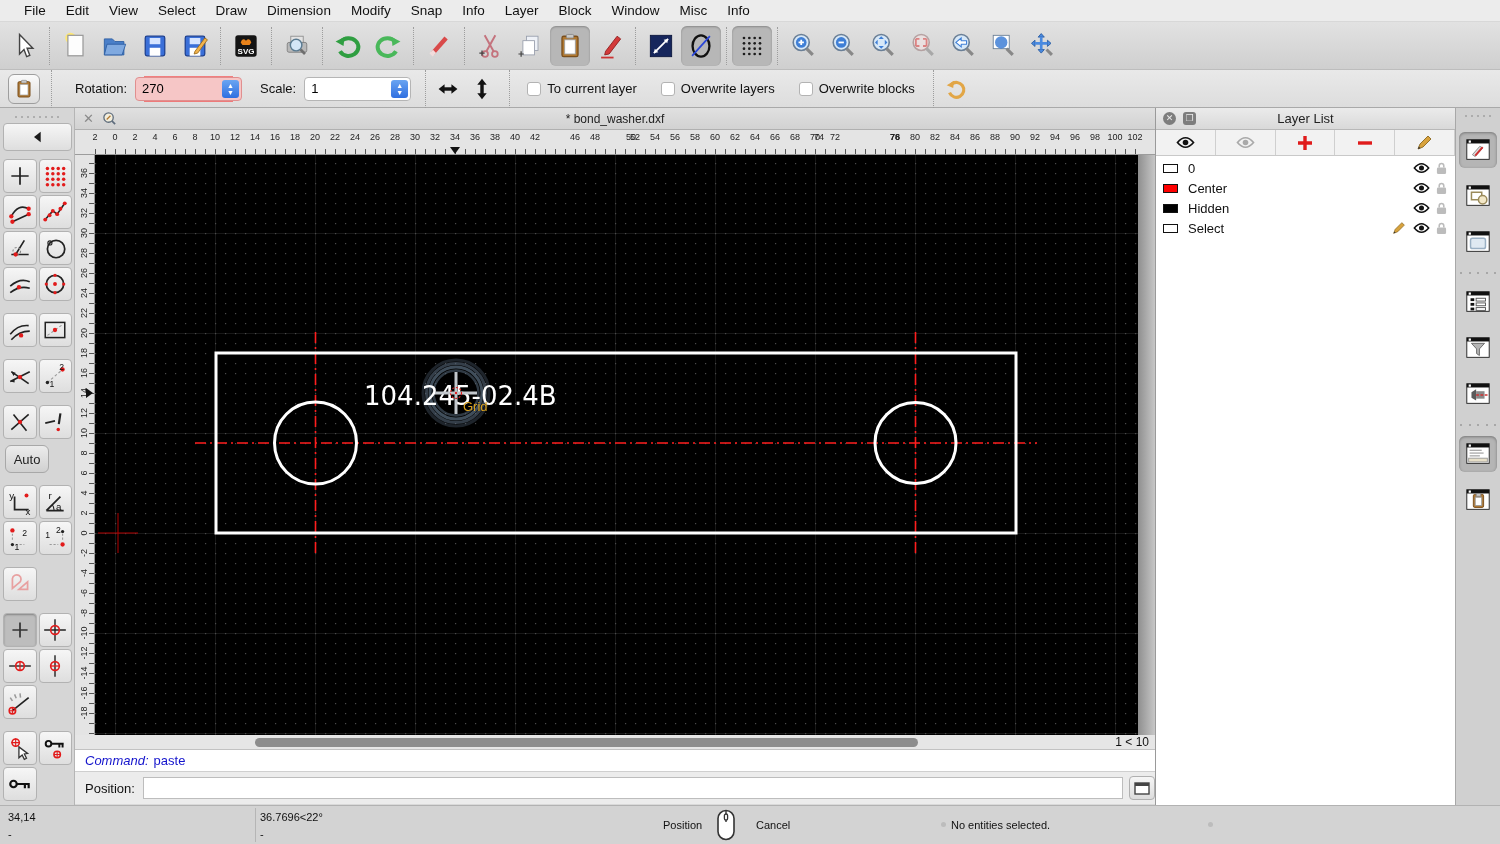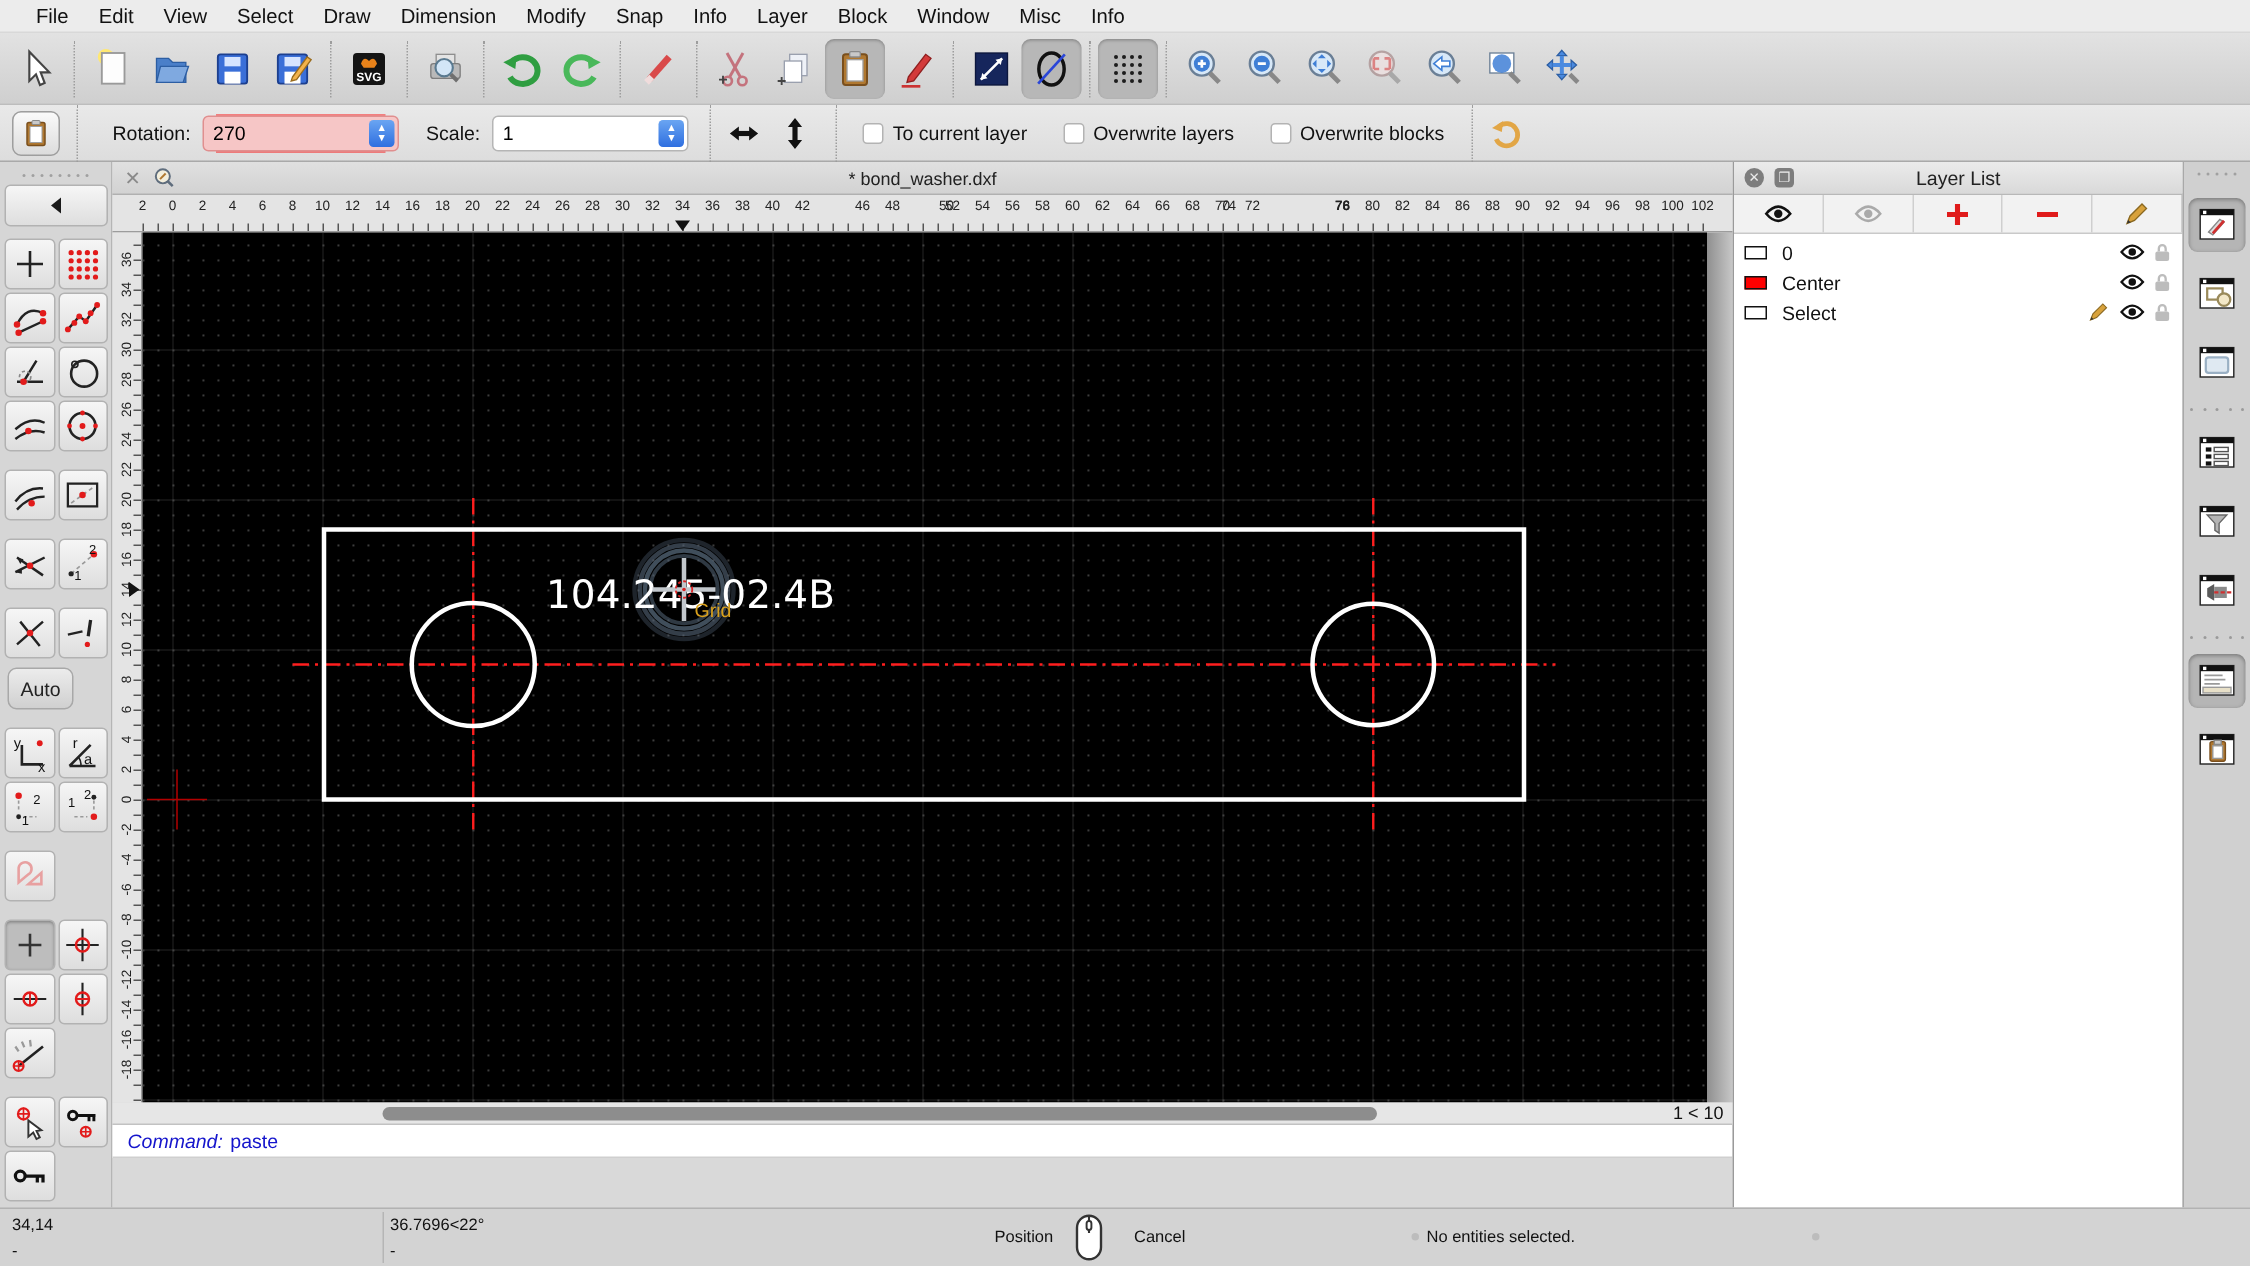--- a/index.html
+++ b/index.html
@@ -16,21 +16,21 @@
   .tsep { width:1px; height:38px; border-left:1px dotted #9d9d9d; margin:0 5px; }
   .ticon { width:40px; height:40px; display:flex; align-items:center; justify-content:center; border-radius:6px; flex:0 0 auto; }
   .ticon svg { width:32px; height:32px; }
   .ticon.sel { background:#b7b7b7; box-shadow:inset 0 1px 2px rgba(0,0,0,.25); }
 
   
   #toolbar2 { height:38px; background:linear-gradient(#e9e9e9,#dddddd); display:flex; align-items:center; padding:0 8px; border-bottom:1px solid #a9a9a9; }
   #paste-tool-btn { width:32px; height:30px; border:1px solid #9e9e9e; border-radius:6px; background:linear-gradient(#fafafa,#dcdcdc); display:flex; align-items:center; justify-content:center; margin-right:6px; }
   #paste-tool-btn svg { width:24px; height:24px; }
   .t2label { font-size:13px; color:#111; margin:0 8px 0 18px; }
-  .spinfield { height:24px; display:flex; border:1px solid #b5b5b5; border-radius:4px; overflow:hidden; background:#fff; position:relative;gap:24px; }
+  .spinfield { height:24px; display:flex; border:1px solid #b5b5b5; border-radius:4px; overflow:hidden; background:#fff; position:relative; }
   .spinfield input { border:none; outline:none; font-size:13px; padding:0 6px; width:84px; background:transparent; font-family:"Liberation Sans",sans-serif; }
   .spinfield.alert { background:#f6c6c6; border-color:#e08f8f; box-shadow:0 -10px 0 -9px rgba(255,0,0,.45), 0 10px 0 -9px rgba(255,0,0,.45); }
   .stepper { width:17px; background:linear-gradient(#6aa5f2,#2f6fe0); display:flex; flex-direction:column; align-items:center; justify-content:center; border-radius:3px; margin:2px; }
   .stepper span { color:#fff; font-size:7px; line-height:7px; }
   .flipbtn { width:34px; height:30px; display:flex; align-items:center; justify-content:center; }
   .chk { display:flex; align-items:center; margin:0 12px; }
   .chk .box { width:14px; height:14px; background:#fff; border:1px solid #b3b3b3; border-radius:3px; margin-right:6px; }
   .chk .lbl { font-size:13px; color:#111; }
 
   
@@ -1005,20 +1005,30 @@
       <div id="scrollrow">
         <div id="hscroll-thumb"></div>
         <span id="page-indicator">1 &lt; 10</span>
       </div>
 
       <div id="commandrow">
         <span id="command-prefix">Command:</span>
         <span id="command-text">paste</span>
       </div>
 
+      <div id="positionrow">
+        <span id="position-label">Position:</span>
+        <input id="position-input" type="text" value="" style="">
+        <div id="cmd-dock-btn">
+          <svg width="16" height="13" viewBox="0 0 16 13">
+              <rect x="1" y="1" width="14" height="11" fill="#fff" stroke="#444" stroke-width="1.4"></rect>
+              <rect x="1" y="1" width="14" height="3" fill="#444"></rect>
+            </svg>
+        </div>
+      </div>
     </div>
 
     <div id="layer-panel">
       <div id="lp-header">
         <span class="lp-hbtn">✕</span>
         <span class="lp-hbtn" id="lp-detach">❐</span>
         <span id="lp-title">Layer List</span>
       </div>
       <div id="lp-toolbar">
         <div class="lp-tbtn">
@@ -1072,20 +1082,33 @@
     <svg class="peye" viewBox="0 0 19 13">
               <path d="M1.5 6.5 Q9.5 -3 17.5 6.5 Q9.5 16 1.5 6.5 Z" fill="none" stroke="#111" stroke-width="1.7"></path>
               <circle cx="9.5" cy="6.5" r="2.8" fill="#111"></circle>
             </svg>
     <svg class="plock" viewBox="0 0 12 14">
               <rect x="1" y="6" width="10" height="7" rx="1.5" fill="#bcbcbc"></rect>
               <path d="M3.5 6 V4 a2.5 2.5 0 0 1 5 0 V6" fill="none" stroke="#bcbcbc" stroke-width="1.7"></path>
             </svg>
   </div>
 
+  <div class="lrow">
+    <span class="lswatch" style="background: rgb(0, 0, 0);"></span>
+    <span class="lname">Hidden</span>
+
+    <svg class="peye" viewBox="0 0 19 13">
+              <path d="M1.5 6.5 Q9.5 -3 17.5 6.5 Q9.5 16 1.5 6.5 Z" fill="none" stroke="#111" stroke-width="1.7"></path>
+              <circle cx="9.5" cy="6.5" r="2.8" fill="#111"></circle>
+            </svg>
+    <svg class="plock" viewBox="0 0 12 14">
+              <rect x="1" y="6" width="10" height="7" rx="1.5" fill="#bcbcbc"></rect>
+              <path d="M3.5 6 V4 a2.5 2.5 0 0 1 5 0 V6" fill="none" stroke="#bcbcbc" stroke-width="1.7"></path>
+            </svg>
+  </div>
 
   <div class="lrow">
     <span class="lswatch" style="background: rgb(255, 255, 255);"></span>
     <span class="lname">Select</span>
     <svg class="ppencil" viewBox="0 0 17 17" style="display: inline;">
               <path d="M2 15 L4 10 L12 2 L15 5 L7 13 Z" fill="#d8a23c" stroke="#8a6820" stroke-width=".9"></path>
               <path d="M2 15 L4.5 14.3 L2.8 12.6 Z" fill="#333"></path>
             </svg>
     <svg class="peye" viewBox="0 0 19 13">
               <path d="M1.5 6.5 Q9.5 -3 17.5 6.5 Q9.5 16 1.5 6.5 Z" fill="none" stroke="#111" stroke-width="1.7"></path>

